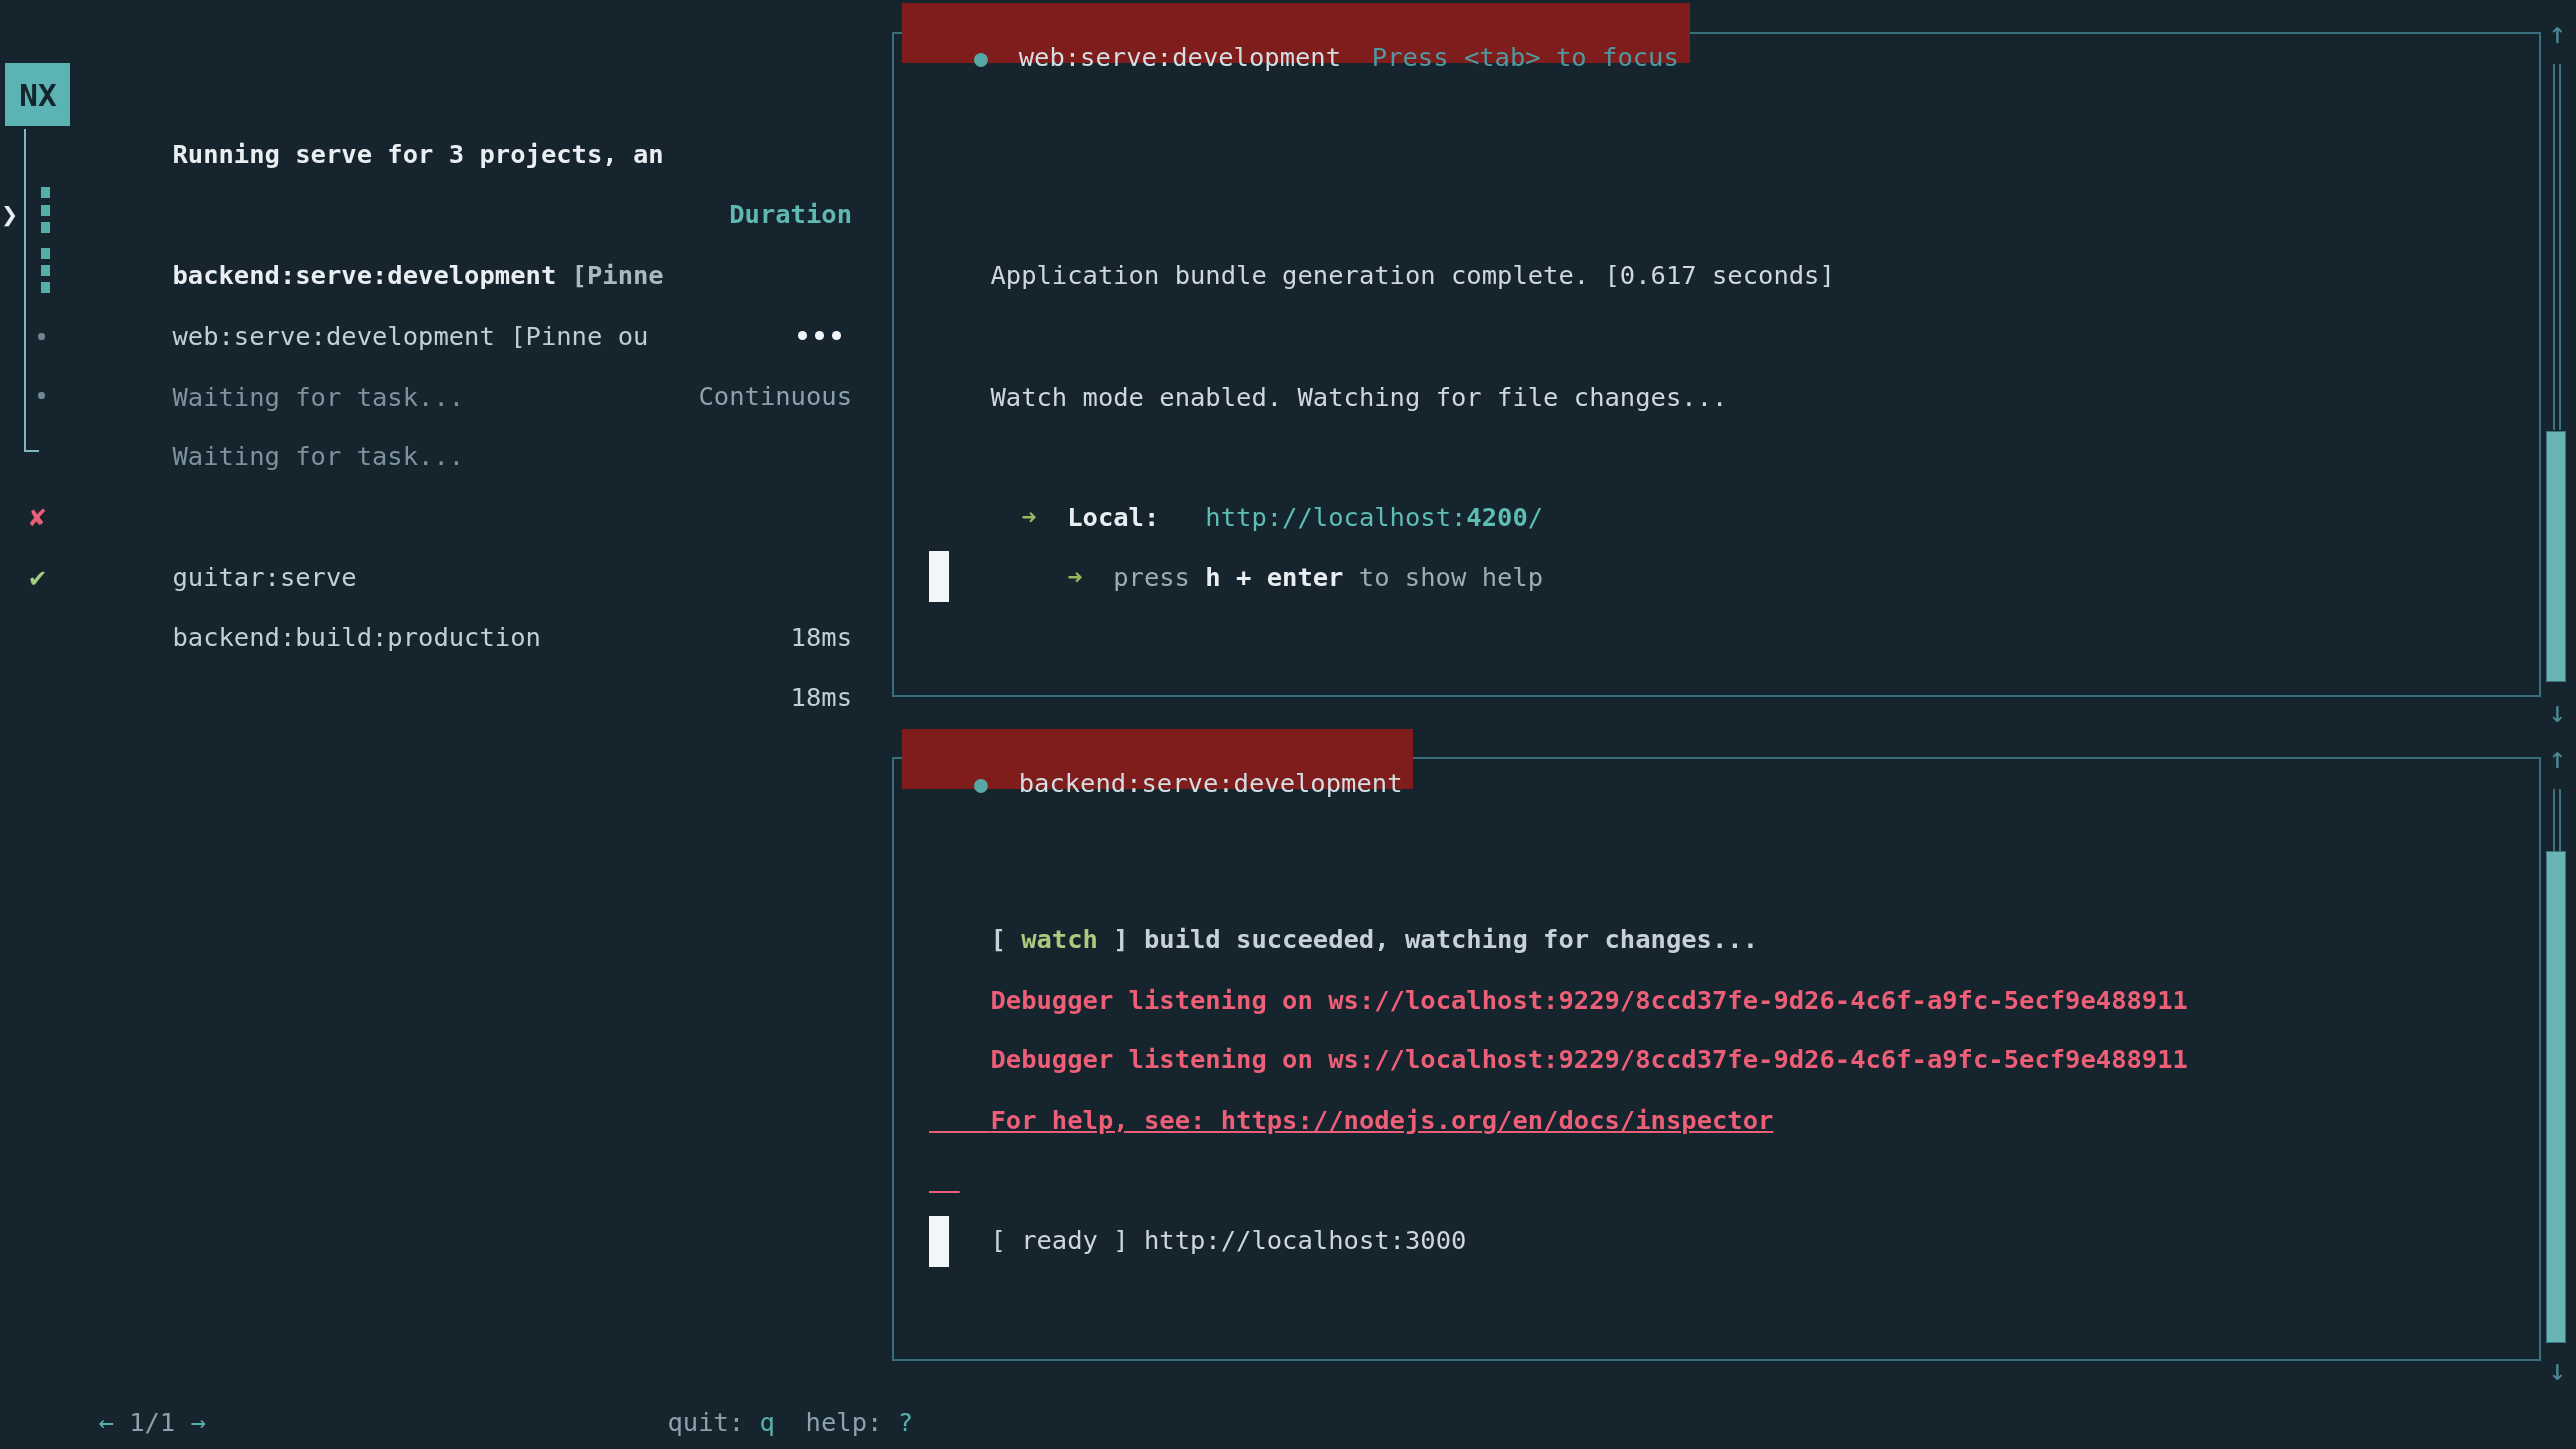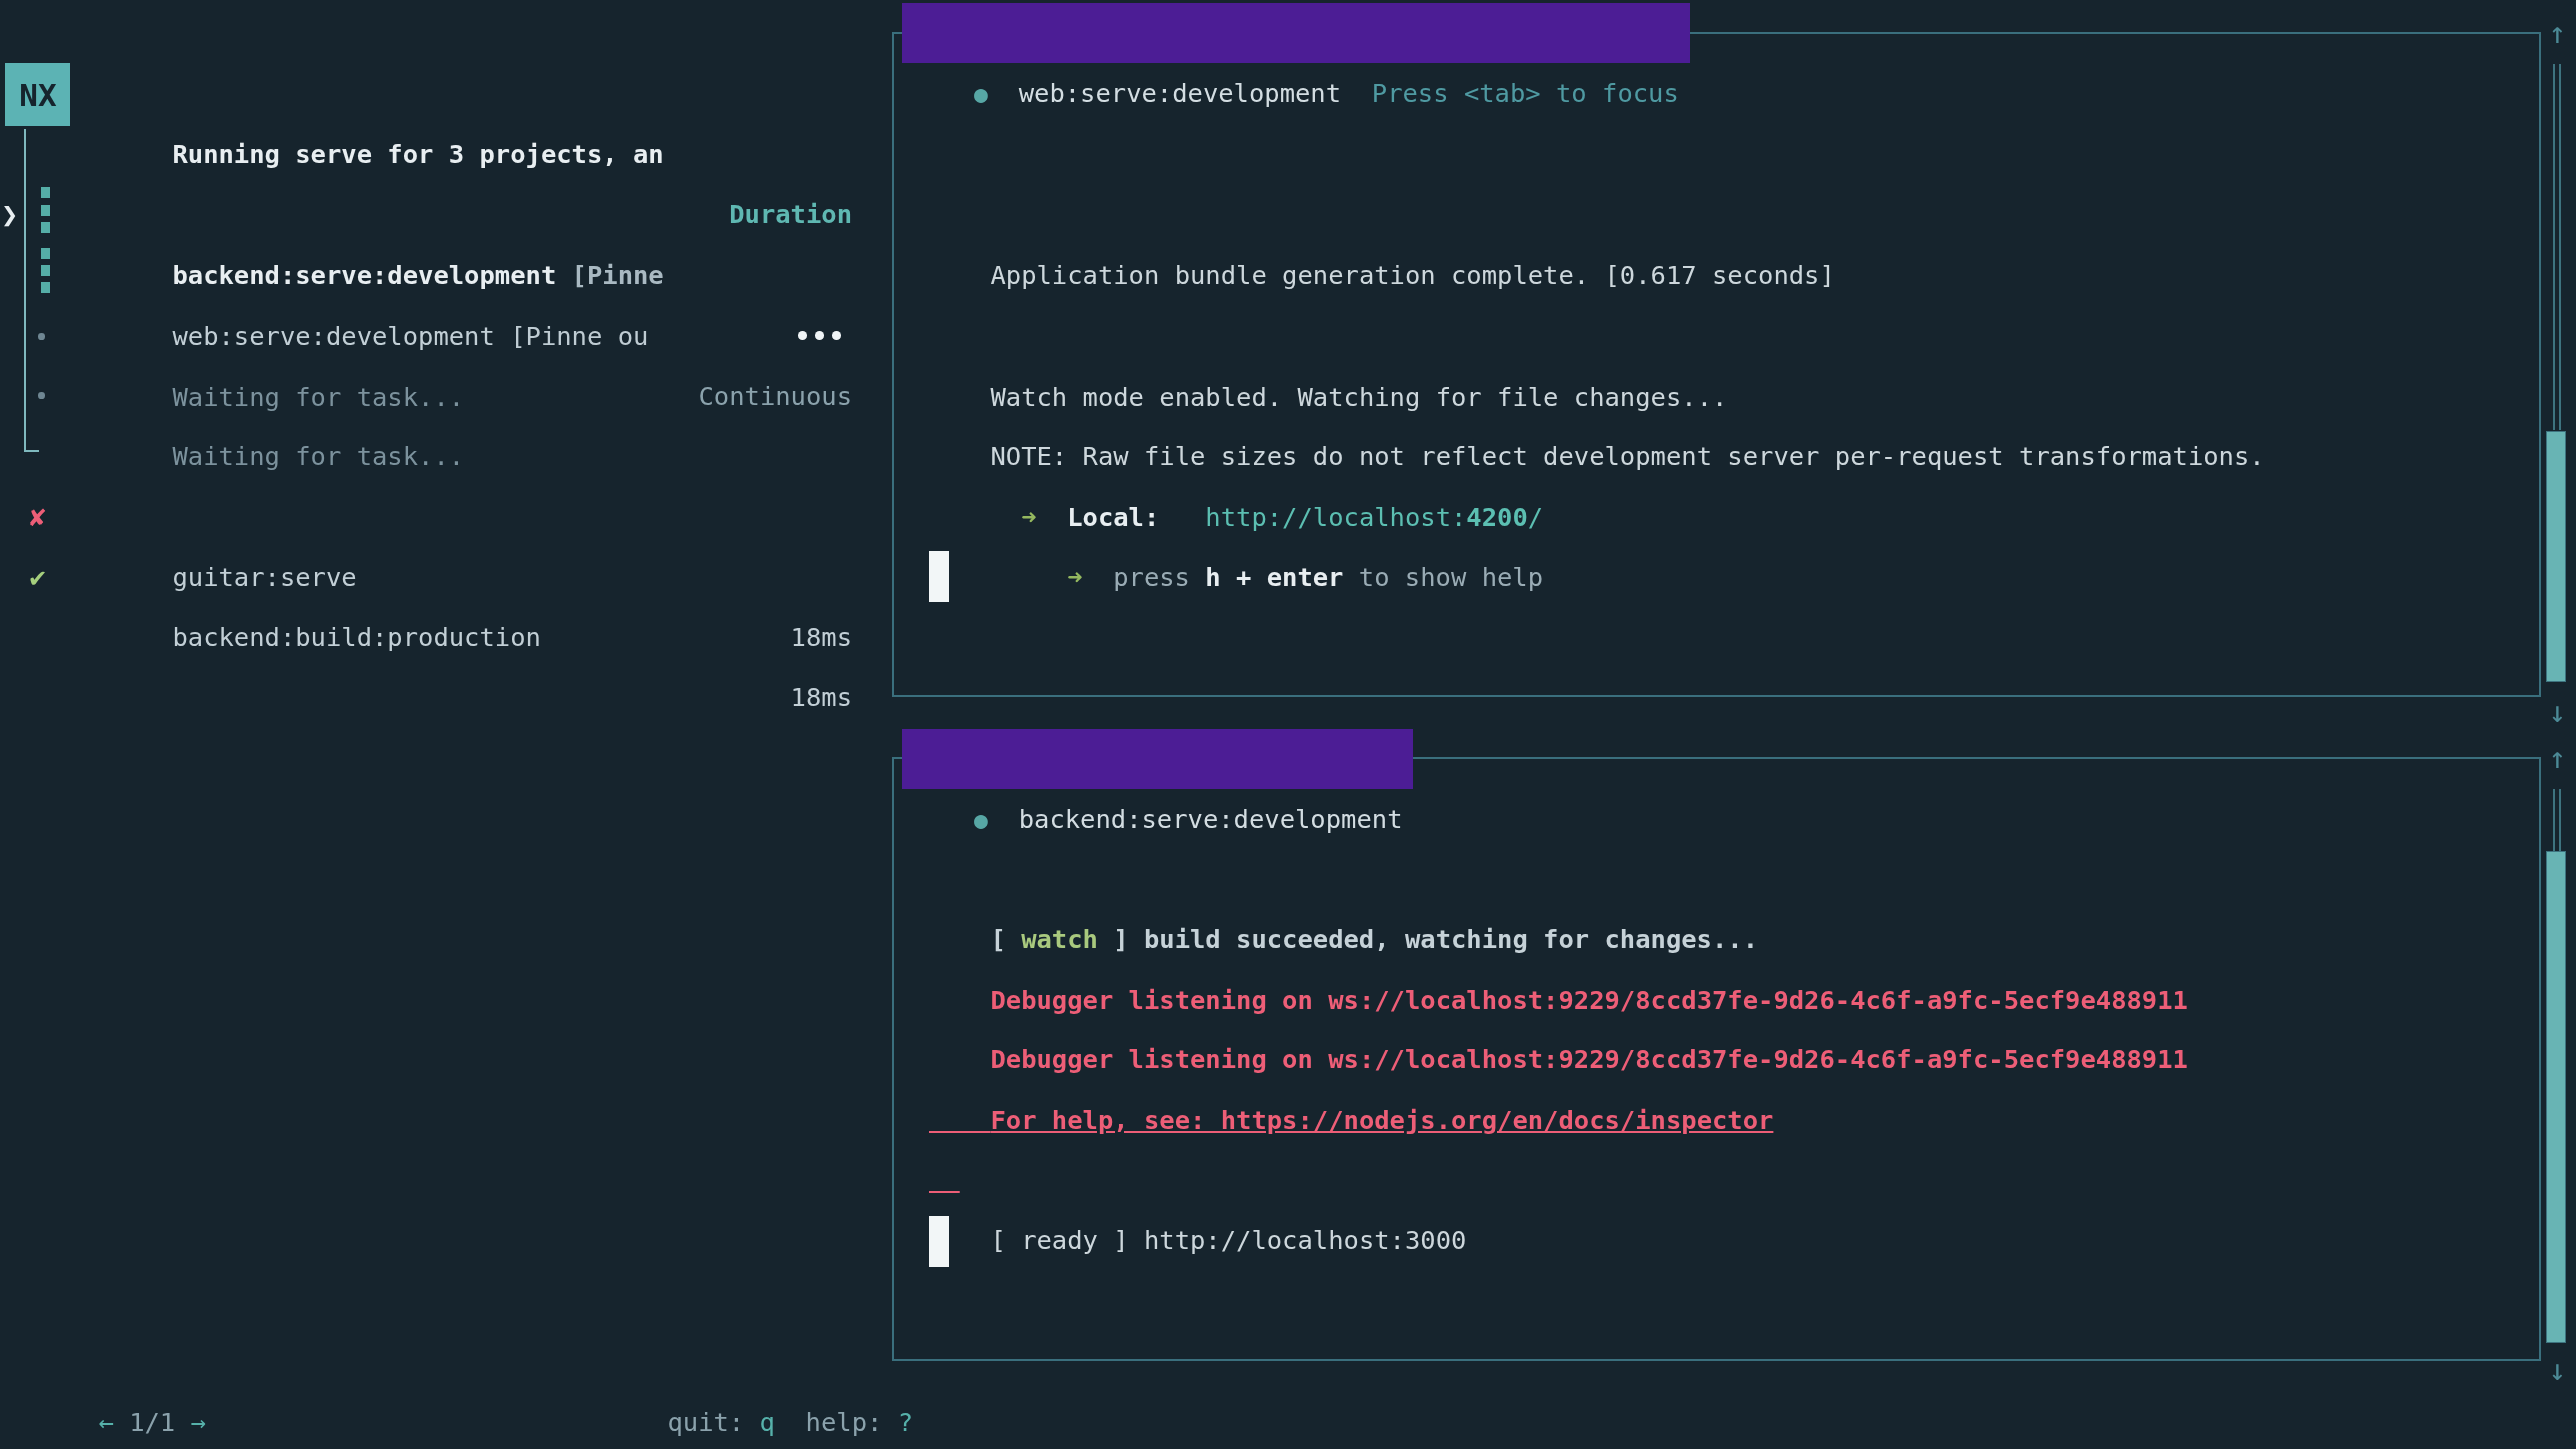--- a/index.html
+++ b/index.html
@@ -17,21 +17,21 @@
   .muted{color:#7C929D;}
   .teal{color:#5FB8B2;}
   .key{color:#56B1AA;}
   .red{color:#ED5E77;font-weight:bold;}
   .green-tag{color:#A9C97E;}
   .arrow-green{color:#94B85F;}
   .link{color:#5CBFB2;}
   .dur{position:absolute;right:0;}
   
   .panel{position:absolute;border:2px solid #3A6F7D;background:transparent;box-sizing:border-box;}
-  .panel-title{position:absolute;height:60px;line-height:60px;background:#4c1d95;padding:0 10.7px;white-space:pre;}
+  .panel-title{position:absolute;height:60px;line-height:36px;background:#7f1d1d;padding:0 10.7px;white-space:pre;}
   .panel-dot{color:#57A7A5;font-size:23px;}
   .panel-title-text{color:#D3DDE2;margin-left:2ch;}
   .panel-hint{color:#4F9AA2;margin-left:2ch;}
   
   .tree-line{position:absolute;background:#7FB9BE;}
   .tick{position:absolute;width:9.4px;height:11.4px;background:#55AEA7;}
   .spin-dot{position:absolute;width:8.7px;height:8.7px;border-radius:50%;background:#EFF4F6;}
   .wait-dot{position:absolute;width:6.7px;height:6.7px;border-radius:50%;background:#6F8793;}
   .cursor{position:absolute;width:20px;height:51px;background:#F2F6F7;}
   
@@ -118,23 +118,20 @@
   <div class="panel-title" style="left:902px;top:2.7px;">
     <span class="panel-dot">●</span><span class="panel-title-text">web:serve:development</span><span class="panel-hint">Press &lt;tab&gt; to focus</span>
   </div>
 
   <div class="row" style="left:929px;top:185px;width:1597px;color:#CDD7DC;">
     <span>Application bundle generation complete. [0.617 seconds]</span>
   </div>
   <div class="row" style="left:929px;top:307px;width:1597px;color:#CDD7DC;">
     <span>Watch mode enabled. Watching for file changes...</span>
   </div>
-  <div class="row" style="left:929px;top:366px;width:1597px;color:#CDD7DC;">
-    <span>NOTE: Raw file sizes do not reflect development server per-request transformations.</span>
-  </div>
   <div class="row" style="left:929px;top:427px;width:1597px;padding-left:2ch;">
     <span class="arrow-green">➜</span><span class="b bright" style="margin-left:2ch;">Local:</span><span class="link" style="margin-left:3ch;"><span>http://localhost:</span><span class="b">4200</span><span>/</span></span>
   </div>
   <div class="row" style="left:975px;top:487px;width:1597px;padding-left:2ch;">
     <span class="arrow-green">➜</span><span style="margin-left:2ch;color:#9AACB5;">press</span><span class="b bright" style="margin-left:1ch;">h + enter</span><span style="margin-left:1ch;color:#9AACB5;">to show help</span>
   </div>
   <div class="cursor" style="left:929px;top:551px;"></div>
 
   <div class="sb-arrow" style="top:3.4px;">↑</div>
   <div class="sb-track" style="top:64px;height:366px;"></div>

